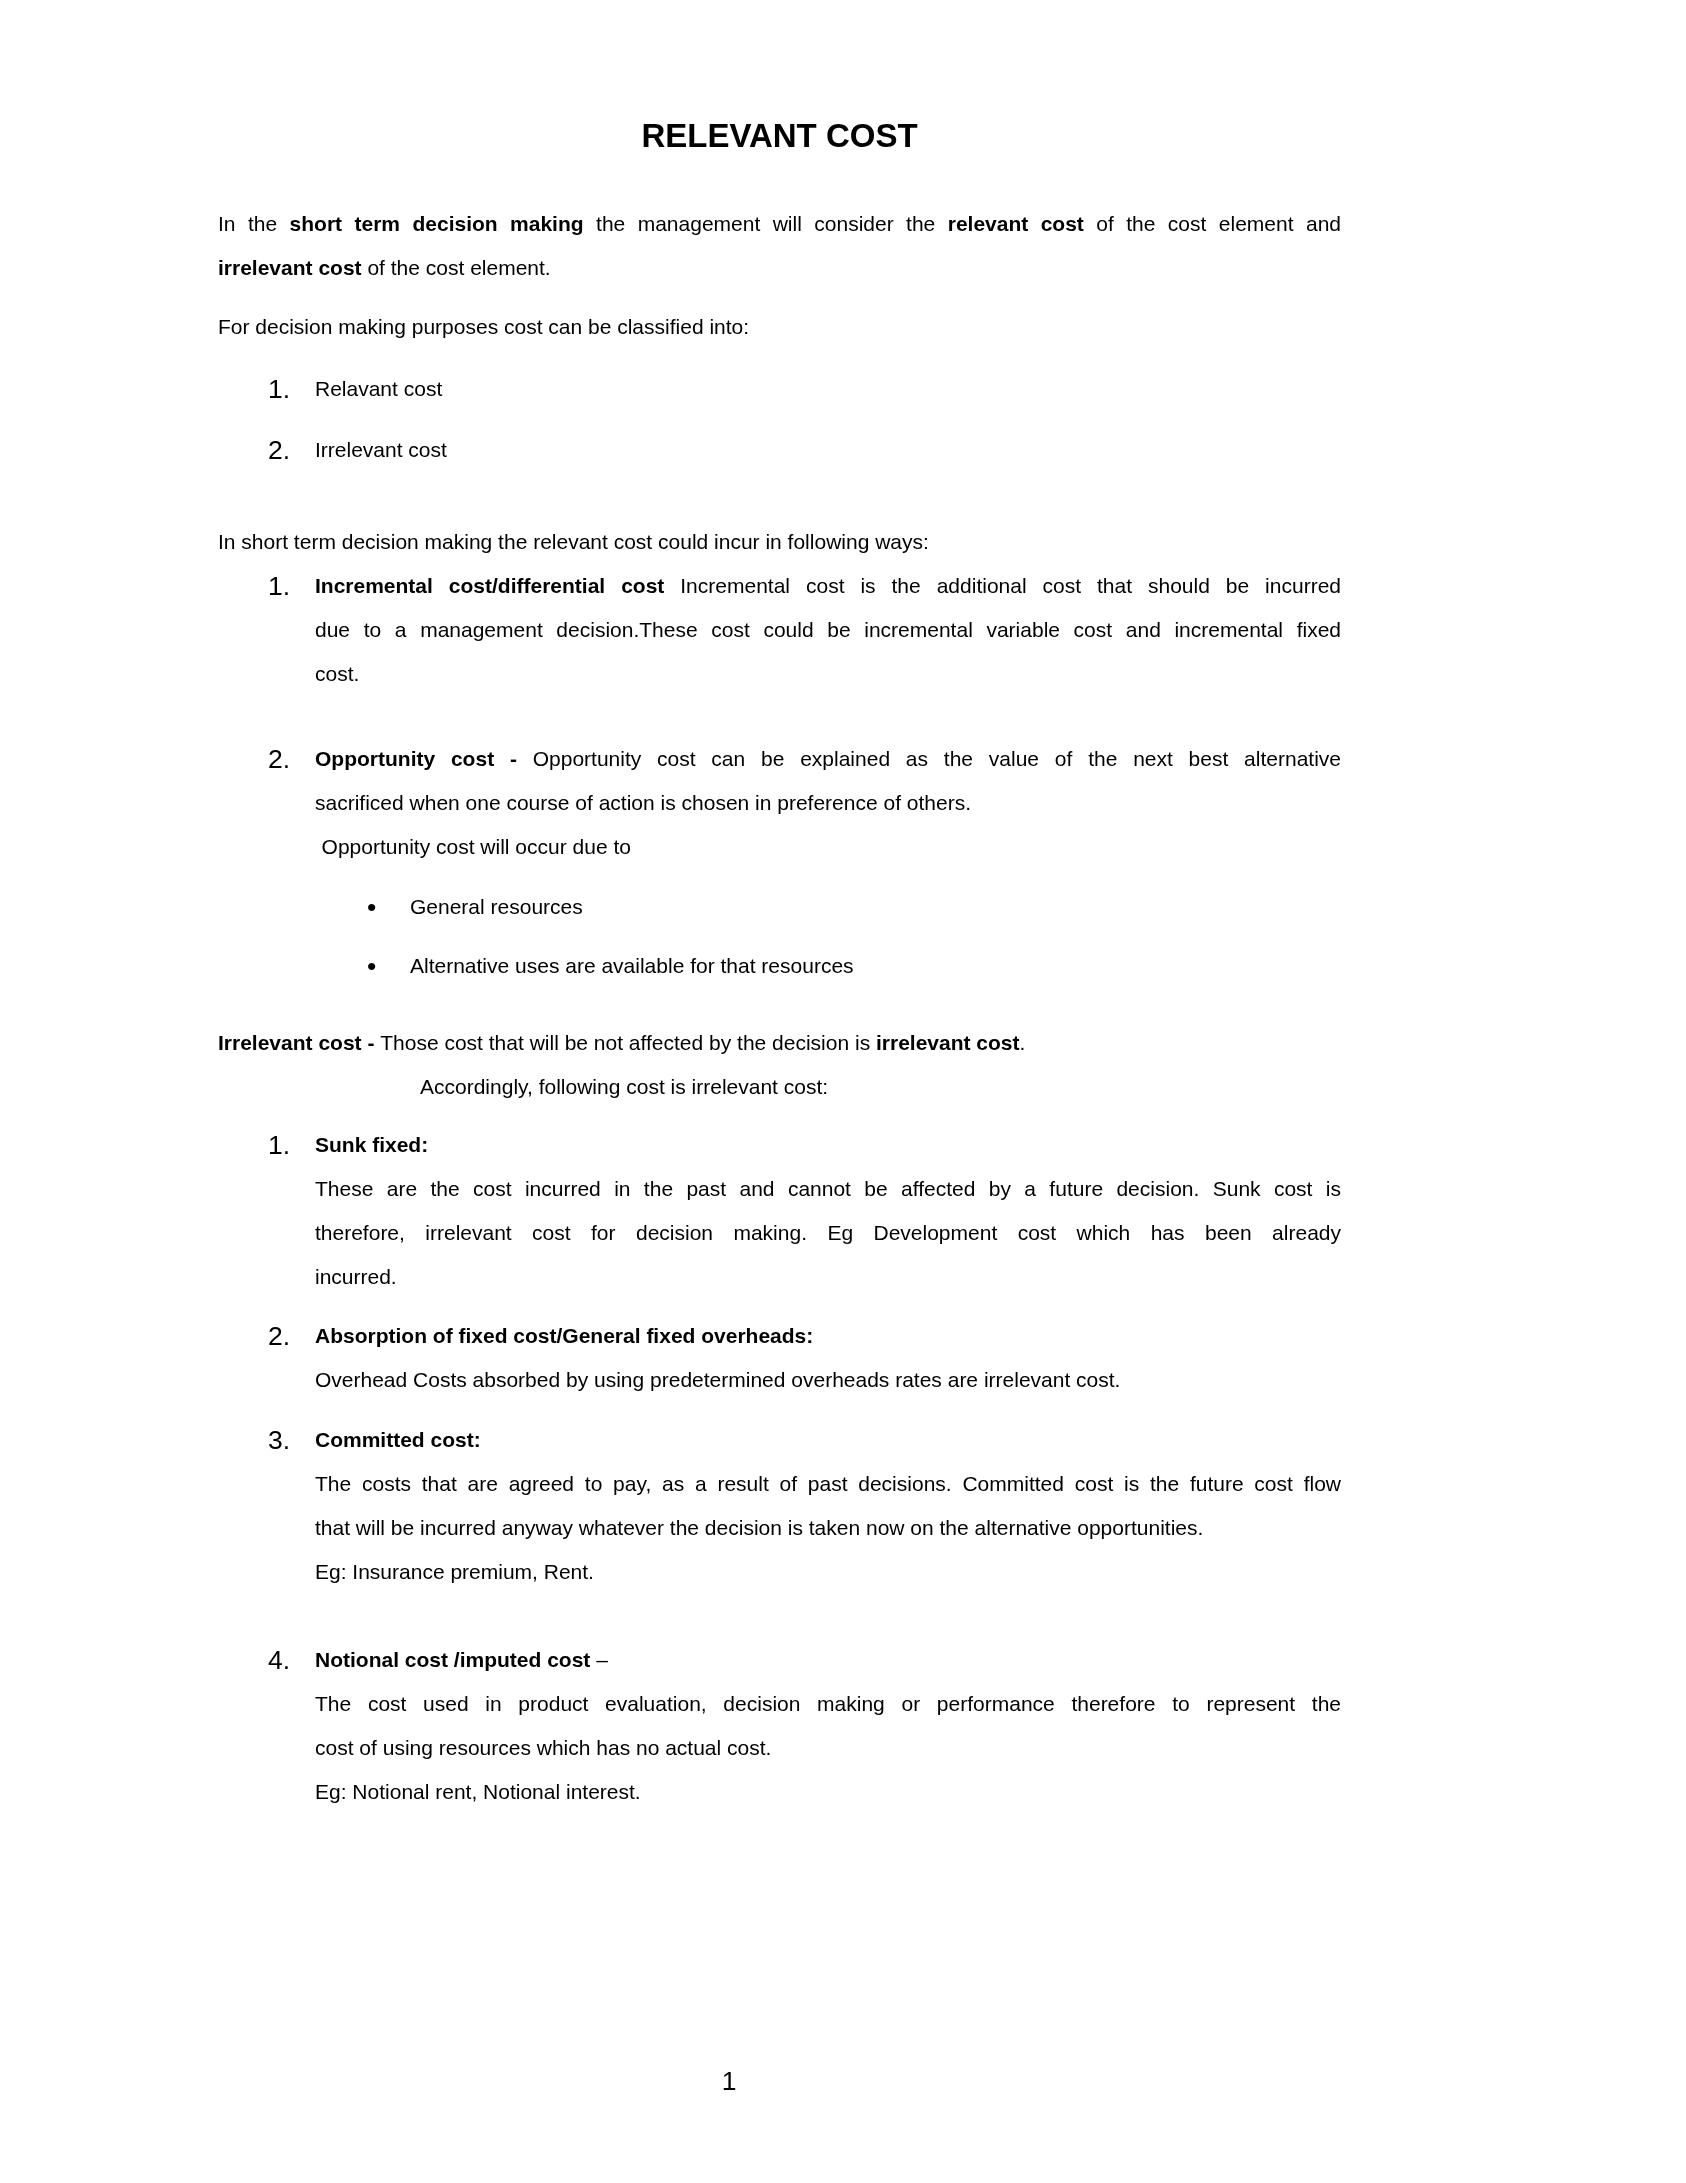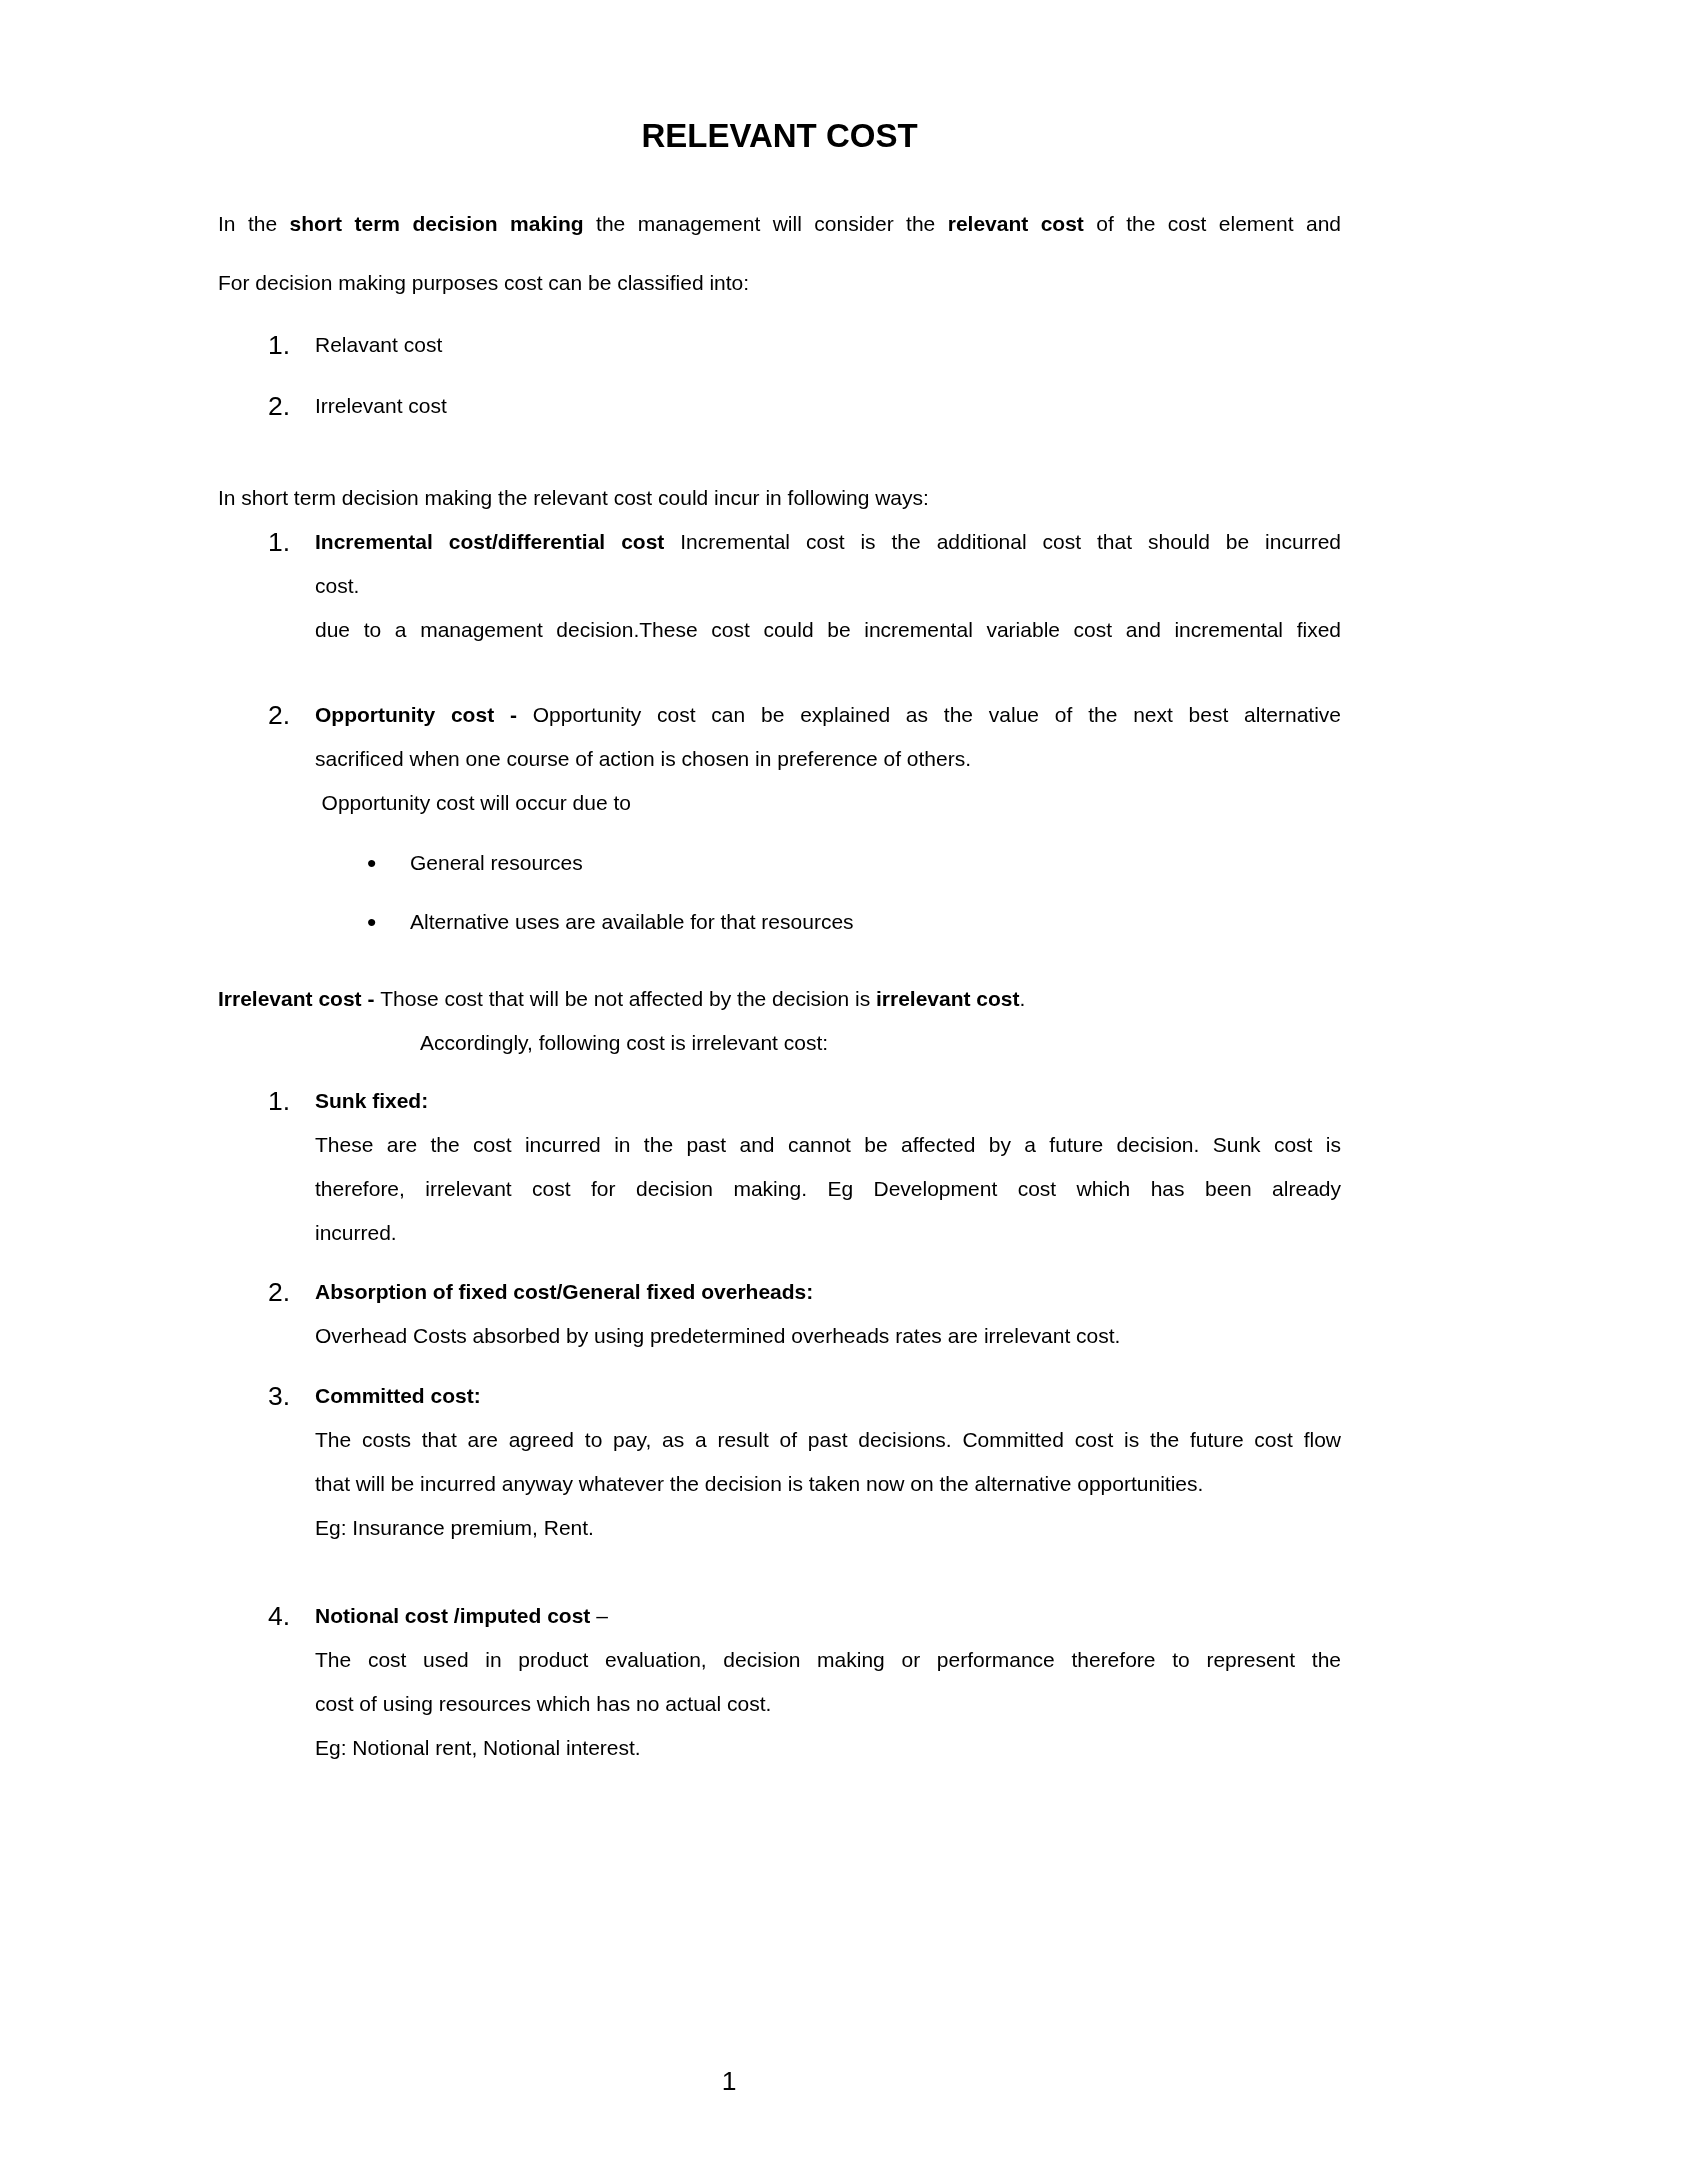--- a/index.html
+++ b/index.html
@@ -33,42 +33,43 @@
 </style>
 </head>
 <body>
 
 <div class="page">
 
   <h1 class="title">RELEVANT COST</h1>
 
   <div class="mt65">
     <div class="line just"><span>In the </span><span class="b">short term decision making</span><span> the management will consider the </span><span class="b">relevant cost</span><span> of the cost element and</span></div>
+    <div class="line"><span class="b">irrelevant cost</span><span> of the cost element.</span></div>
   </div>
 
   <div class="line mt23">For decision making purposes cost can be classified into:</div>
 
   <div class="li mt27">
     <span class="num">1.</span>
     <div class="line">Relavant cost</div>
   </div>
   <div class="li mt25">
     <span class="num">2.</span>
     <div class="line">Irrelevant cost</div>
   </div>
 
 
   <div class="line mt72">In short term decision making the relevant cost could incur in following ways:</div>
 
   <div class="li mt0">
     <span class="num">1.</span>
     <div>
       <div class="line just"><span class="b">Incremental cost/differential cost</span><span> Incremental cost is the additional cost that should be incurred</span></div>
+      <div class="line just">due to a management decision.These cost could be incremental variable cost and incremental fixed</div>
       <div class="line">cost.</div>
-      <div class="line just">due to a management decision.These cost could be incremental variable cost and incremental fixed</div>
     </div>
   </div>
 
   <div class="li mt62">
     <span class="num">2.</span>
     <div>
       <div class="line just"><span class="b">Opportunity cost - </span><span>Opportunity cost can be explained as the value of the next best alternative</span></div>
       <div class="line">sacrificed when one course of action is chosen in preference of others.</div>
       <div class="line hang-sp">Opportunity cost will occur due to</div>
     </div>

